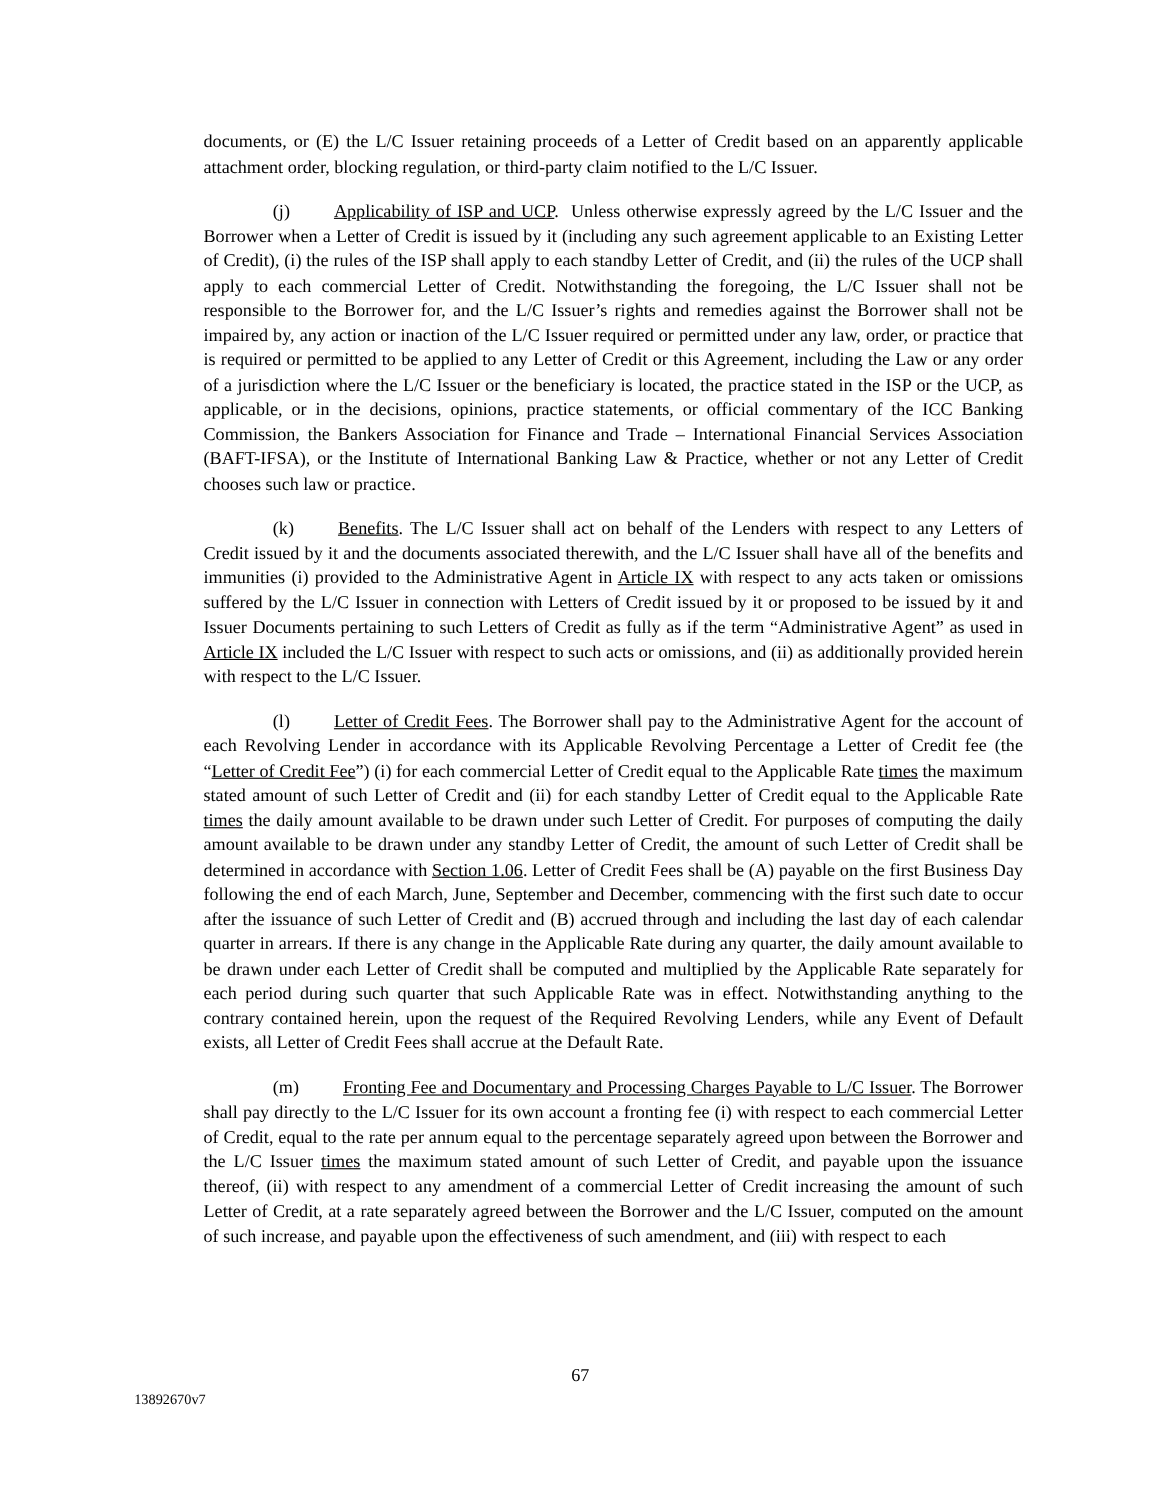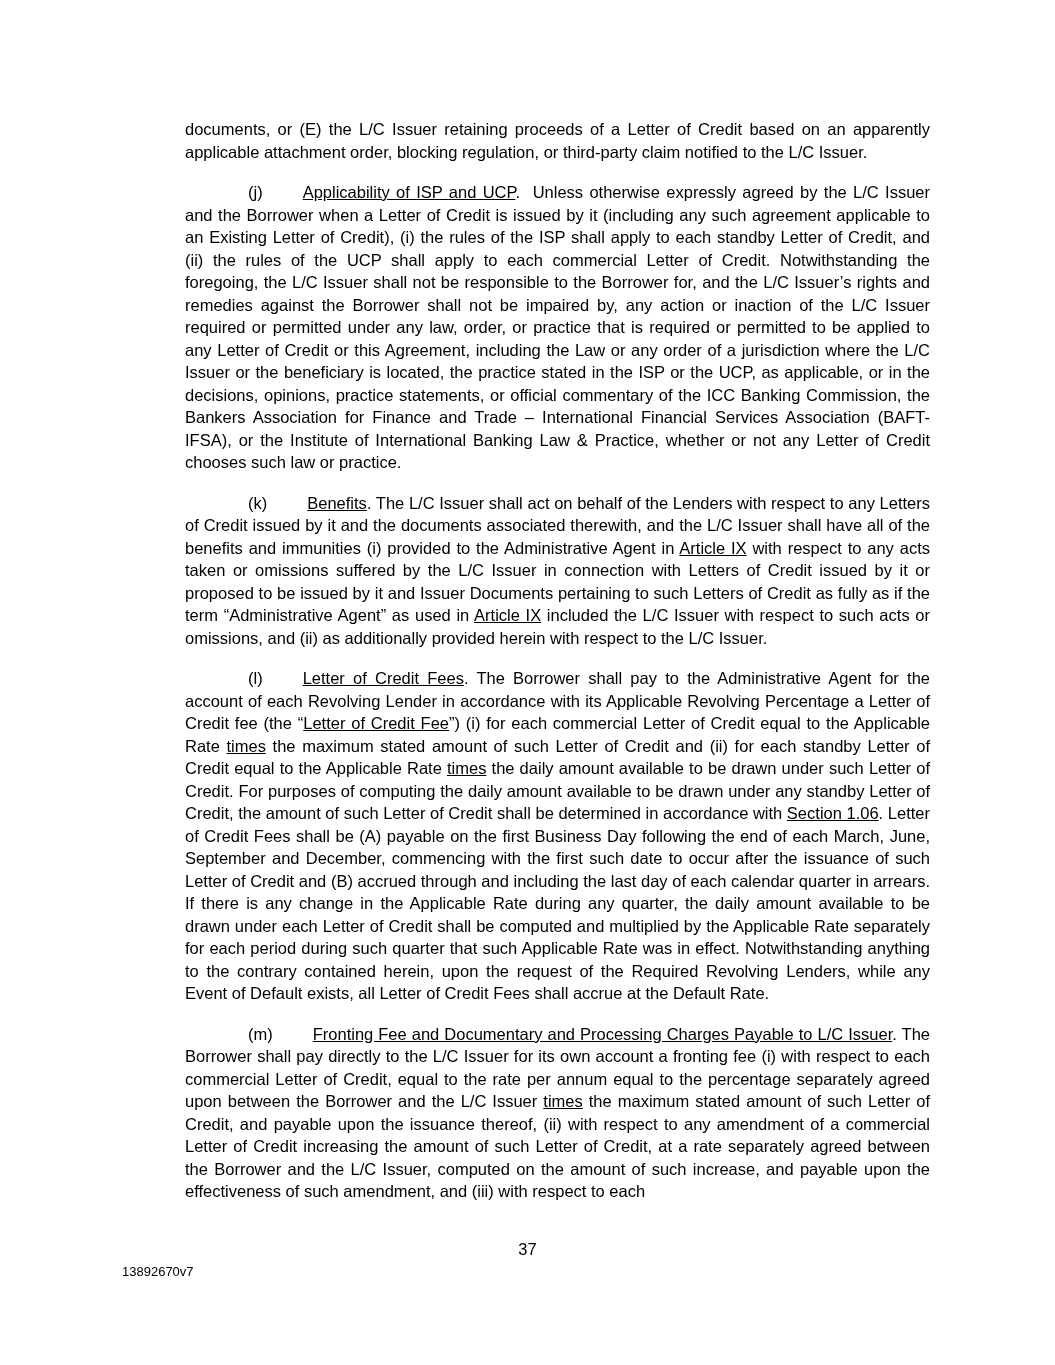--- a/index.html
+++ b/index.html
@@ -5,21 +5,21 @@
   html, body {
     margin: 0;
     padding: 0;
     background: #ffffff;
   }
   .page {
     position: relative;
     width: 1055px;
     height: 1365px;
     background: #ffffff;
-    font-family: Liberation Sans, sans-serif;
+    font-family: Liberation Serif, serif;
     color: #000000;
     overflow: hidden;
   }
   .document-body {
     position: absolute;
     left: 185px;
     top: 118px;
     width: 745px;
   }
   .para {
@@ -59,15 +59,15 @@
 <body>
 
 <div class="page">
   <div class="document-body">
       <p class="para"><span>documents, or (E) the L/C Issuer retaining proceeds of a Letter of Credit based on an apparently applicable attachment order, blocking regulation, or third-party claim notified to the L/C Issuer.</span></p>
       <p class="para indent"><span>(j)</span><span class="tab"></span><span class="u">Applicability of ISP and UCP</span><span>.&nbsp; Unless otherwise expressly agreed by the L/C Issuer and the Borrower when a Letter of Credit is issued by it (including any such agreement applicable to an Existing Letter of Credit), (i) the rules of the ISP shall apply to each standby Letter of Credit, and (ii) the rules of the UCP shall apply to each commercial Letter of Credit. Notwithstanding the foregoing, the L/C Issuer shall not be responsible to the Borrower for, and the L/C Issuer’s rights and remedies against the Borrower shall not be impaired by, any action or inaction of the L/C Issuer required or permitted under any law, order, or practice that is required or permitted to be applied to any Letter of Credit or this Agreement, including the Law or any order of a jurisdiction where the L/C Issuer or the beneficiary is located, the practice stated in the ISP or the UCP, as applicable, or in the decisions, opinions, practice statements, or official commentary of the ICC Banking Commission, the Bankers Association for Finance and Trade – International Financial Services Association (BAFT-IFSA), or the Institute of International Banking Law &amp; Practice, whether or not any Letter of Credit chooses such law or practice.</span></p>
       <p class="para indent"><span>(k)</span><span class="tab"></span><span class="u">Benefits</span><span>. The L/C Issuer shall act on behalf of the Lenders with respect to any Letters of Credit issued by it and the documents associated therewith, and the L/C Issuer shall have all of the benefits and immunities (i) provided to the Administrative Agent in </span><span class="u">Article IX</span><span> with respect to any acts taken or omissions suffered by the L/C Issuer in connection with Letters of Credit issued by it or proposed to be issued by it and Issuer Documents pertaining to such Letters of Credit as fully as if the term “Administrative Agent” as used in </span><span class="u">Article IX</span><span> included the L/C Issuer with respect to such acts or omissions, and (ii) as additionally provided herein with respect to the L/C Issuer.</span></p>
       <p class="para indent"><span>(l)</span><span class="tab"></span><span class="u">Letter of Credit Fees</span><span>. The Borrower shall pay to the Administrative Agent for the account of each Revolving Lender in accordance with its Applicable Revolving Percentage a Letter of Credit fee (the “</span><span class="u">Letter of Credit Fee</span><span>”) (i) for each commercial Letter of Credit equal to the Applicable Rate </span><span class="u">times</span><span> the maximum stated amount of such Letter of Credit and (ii) for each standby Letter of Credit equal to the Applicable Rate </span><span class="u">times</span><span> the daily amount available to be drawn under such Letter of Credit. For purposes of computing the daily amount available to be drawn under any standby Letter of Credit, the amount of such Letter of Credit shall be determined in accordance with </span><span class="u">Section 1.06</span><span>. Letter of Credit Fees shall be (A) payable on the first Business Day following the end of each March, June, September and December, commencing with the first such date to occur after the issuance of such Letter of Credit and (B) accrued through and including the last day of each calendar quarter in arrears. If there is any change in the Applicable Rate during any quarter, the daily amount available to be drawn under each Letter of Credit shall be computed and multiplied by the Applicable Rate separately for each period during such quarter that such Applicable Rate was in effect. Notwithstanding anything to the contrary contained herein, upon the request of the Required Revolving Lenders, while any Event of Default exists, all Letter of Credit Fees shall accrue at the Default Rate.</span></p>
       <p class="para indent"><span>(m)</span><span class="tab"></span><span class="u">Fronting Fee and Documentary and Processing Charges Payable to L/C Issuer</span><span>. The Borrower shall pay directly to the L/C Issuer for its own account a fronting fee (i) with respect to each commercial Letter of Credit, equal to the rate per annum equal to the percentage separately agreed upon between the Borrower and the L/C Issuer </span><span class="u">times</span><span> the maximum stated amount of such Letter of Credit, and payable upon the issuance thereof, (ii) with respect to any amendment of a commercial Letter of Credit increasing the amount of such Letter of Credit, at a rate separately agreed between the Borrower and the L/C Issuer, computed on the amount of such increase, and payable upon the effectiveness of such amendment, and (iii) with respect to each</span></p>
     </div>
-  <div class="footer-page-number">37</div>
+  <div class="footer-page-number">67</div>
   <div class="footer-doc-stamp">13892670v7</div>
 </div>
 
 </body></html>

